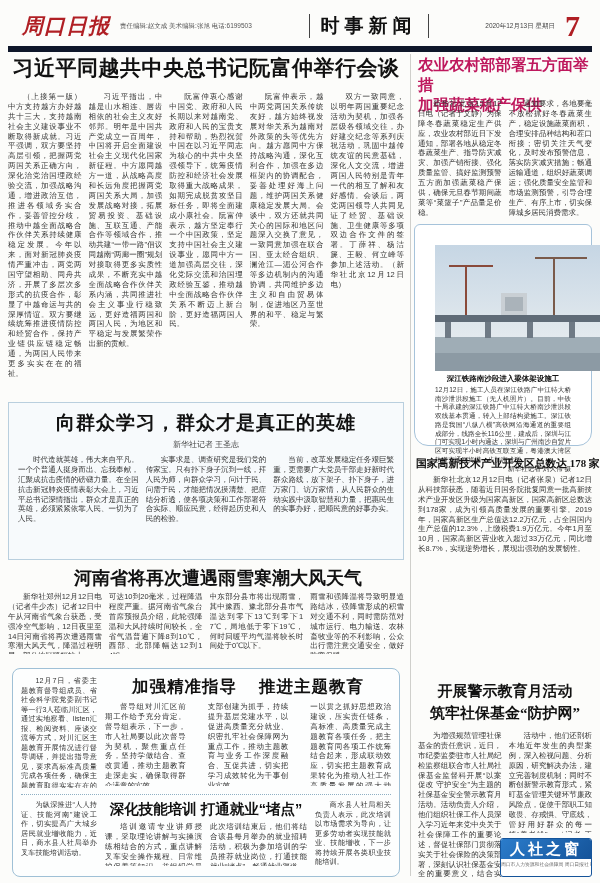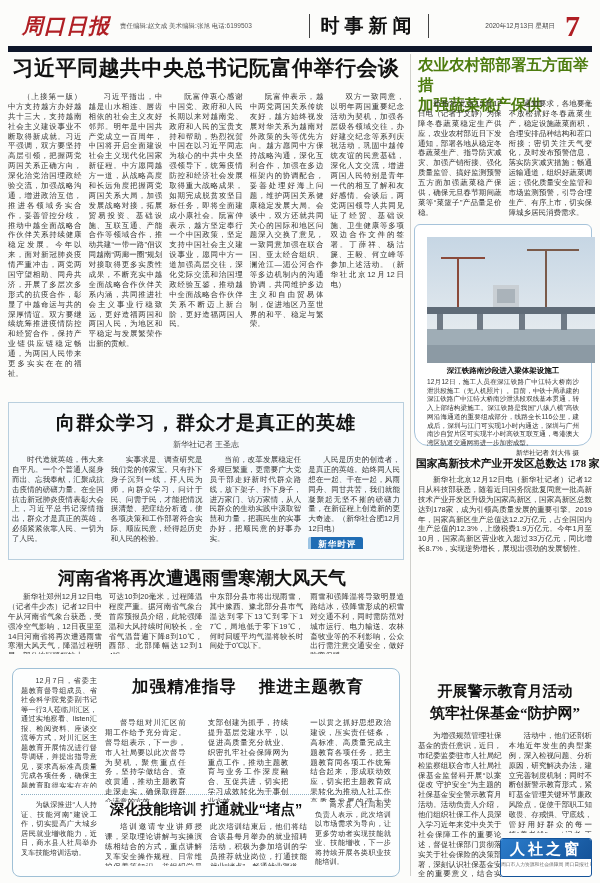--- a/index.html
+++ b/index.html
@@ -25,54 +25,54 @@
   .cols{display:flex;gap:7px;}
   .cols>div{flex:1;}
   .vline{position:absolute;left:410px;top:54px;height:822px;width:1px;background:#cfcfcb;}
   
   .main-headline{position:absolute;left:8px;top:54px;width:396px;text-align:center;
                  font-size:21px;font-weight:bold;color:#111;letter-spacing:.5px;white-space:nowrap;}
   .main-body{position:absolute;left:8px;top:92px;width:396px;height:303px;}
   .main-body .cols>div{height:303px;}
   
   .veg-head{position:absolute;left:418px;top:55px;width:174px;font-size:15.5px;
-            font-weight:bold;line-height:1.3;color:#4d7c0f;}
+            font-weight:bold;line-height:1.3;color:#be185d;}
   .veg-body{position:absolute;left:418px;top:99px;width:174px;height:120px;}
   .veg-body .cols>div{height:120px;}
   
   .photo-block{position:absolute;left:414px;top:224px;width:178px;height:222px;
                border:1px solid #a6c3da;border-radius:6px 6px 14px 14px;
-               padding:12px;box-sizing:border-box;background:#fff;}
+               padding:20px;box-sizing:border-box;background:#fff;}
   .photo{width:168px;height:126px;display:block;}
   .cap-title{font-size:7.5px;font-weight:bold;text-align:center;margin:3px 0 2px 0;color:#111;}
   .cap-text{font-size:6.6px;line-height:1.32;text-align:justify;color:#333;word-break:break-all;}
   .cap-credit{font-size:6.6px;text-align:right;color:#333;margin-top:1px;}
   
   .cbox{position:absolute;left:8px;top:402px;width:396px;height:158px;box-sizing:border-box;
-        border:1px solid #b9cfde;background:#f7fafc;padding:7px 3px;}
+        border:1px solid #b9cfde;background:#f7fafc;padding:7px 9px;}
   .cbox-title{font-family:"Liberation Serif",serif;font-size:19px;font-weight:bold;
               text-align:center;color:#111;letter-spacing:1px;white-space:nowrap;}
   .cbox-byline{font-size:8px;text-align:center;color:#444;margin:3px 0 5px 0;}
   .cbox .cols>div{height:94px;}
   .xh-badge{display:inline-block;background:#1f6cb4;color:#fff;font-size:8.5px;font-weight:bold;
             padding:2px 7px;border-radius:2px;margin-top:3px;letter-spacing:1px;
             border-left:3px solid #9cc4e4;}
   
-  .henan-head{position:absolute;left:4px;top:566px;width:396px;text-align:center;
+  .henan-head{position:absolute;left:20px;top:566px;width:396px;text-align:center;
               font-family:"Liberation Serif",serif;font-size:18px;font-weight:bold;color:#111;
               white-space:nowrap;}
   .henan-body{position:absolute;left:8px;top:592px;width:396px;height:62px;}
   .henan-body .cols>div{height:62px;}
   
   .bbox{position:absolute;left:12px;top:668px;width:388px;height:209px;box-sizing:border-box;
         border:1px solid #9fc0d6;border-radius:8px;padding:7px 8px;background:#fdfefe;}
   .blockA{display:flex;gap:8px;height:112px;}
   .blockA .side{width:76px;flex:none;height:112px;font-size:7.2px;}
   .blockA .right{flex:1;}
-  .headrow{display:flex;justify-content:center;gap:22px;margin-bottom:20px;}
+  .headrow{display:flex;justify-content:center;gap:22px;margin-bottom:4px;}
   .headrow span{font-size:16.5px;font-weight:bold;color:#111;letter-spacing:1px;white-space:nowrap;}
   .blockA .body3{display:flex;gap:22px;}
   .blockA .body3>div{flex:1;height:84px;}
   .dotted{border-top:1px dotted #8fb0c4;margin:6px 0 5px 0;}
   .blockB{display:flex;gap:8px;height:66px;}
   .blockB .side{width:76px;flex:none;height:66px;font-size:7.2px;}
   .blockB .mid{flex:1;}
   .blockB .mid-head{font-size:14.5px;font-weight:bold;text-align:center;color:#111;
                     margin-bottom:3px;white-space:nowrap;}
   .blockB .body2{display:flex;gap:8px;}
@@ -187,24 +187,20 @@
     <div class="cols">
       <div class="t">
           <span class="indent">时代造就英雄，伟大来自平凡。一个个普通人挺身而出、忘我奉献，汇聚成抗击疫情的磅礴力量。在全国抗击新冠肺炎疫情表彰大会上，习近平总书记深情指出，群众才是真正的英雄，必须紧紧依靠人民、一切为了人民。</span>
         </div>
       <div class="t">
           <span class="indent">实事求是、调查研究是我们党的传家宝。只有扑下身子沉到一线，拜人民为师，向群众学习，问计于民、问需于民，才能把情况摸清楚、把症结分析透，使各项决策和工作部署符合实际、顺应民意，经得起历史和人民的检验。</span>
         </div>
       <div class="t">
           <span class="indent">当前，改革发展稳定任务艰巨繁重，更需要广大党员干部走好新时代群众路线，放下架子、扑下身子，进万家门、访万家情，从人民群众的生动实践中汲取智慧和力量，把惠民生的实事办好，把顺民意的好事办实。</span>
         </div>
-      <div class="t">
-        <span class="indent">人民是历史的创造者，是真正的英雄。始终同人民想在一起、干在一起，风雨同舟、同甘共苦，我们就能凝聚起无坚不摧的磅礴力量，在新征程上创造新的更大奇迹。（新华社合肥12月12日电）</span>
-        <span class="xh-badge">新华时评</span>
-      </div>
     </div>
   </div>
 
   <div class="henan-head">河南省将再次遭遇雨雪寒潮大风天气</div>
   <div class="henan-body">
     <div class="cols">
       <div class="t">
           <span class="indent">新华社郑州12月12日电（记者牛少杰）记者12日中午从河南省气象台获悉，受强冷空气影响，12日夜里至14日河南省将再次遭遇雨雪寒潮大风天气，降温过程明显，部分地区降幅较大。</span>
         </div>
       <div class="t"><span>可达10到20毫米，过程降温程度严重。据河南省气象台首席预报员介绍，此轮强降温和大风持续时间较长，全省气温普遍下降8到10℃，西部、北部降幅达12到14℃。</span></div>
@@ -249,21 +245,21 @@
       <div class="side t">
           <span class="indent">商水县人社局相关负责人表示，此次培训以市场需求为导向，让更多劳动者实现技能就业、技能增收，下一步将持续开展各类职业技能培训。</span>
         </div>
     </div>
   </div>
 
   <div class="gaoxin-head">国家高新技术产业开发区总数达 178 家</div>
   <div class="gaoxin-body">
     <div class="cols">
       <div class="t">
-          <span class="indent">新华社北京12月12日电（新华社记者）记者12日从科技部获悉，随着近日国务院批复同意一批高新技术产业开发区升级为国家高新区，国家高新区总数达到178家，成为引领高质量发展的重要引擎。2019年，国家高新区生产总值达12.2万亿元，占全国国内生产总值的12.3%，上缴税费1.9万亿元。今年1月至10月，国家高新区营业收入超过33万亿元，同比增长8.7%，实现逆势增长，展现出强劲的发展韧性。</span>
+          <span class="indent">新华社北京12月12日电（记者张泉）记者12日从科技部获悉，随着近日国务院批复同意一批高新技术产业开发区升级为国家高新区，国家高新区总数达到178家，成为引领高质量发展的重要引擎。2019年，国家高新区生产总值达12.2万亿元，占全国国内生产总值的12.3%，上缴税费1.9万亿元。今年1月至10月，国家高新区营业收入超过33万亿元，同比增长8.7%，实现逆势增长，展现出强劲的发展韧性。</span>
         </div>
     </div>
   </div>
 
   <div class="jingshi-head">
     <div>开展警示教育月活动</div>
     <div>筑牢社保基金“防护网”</div>
   </div>
   <div class="jingshi-body">
     <div class="cols">

